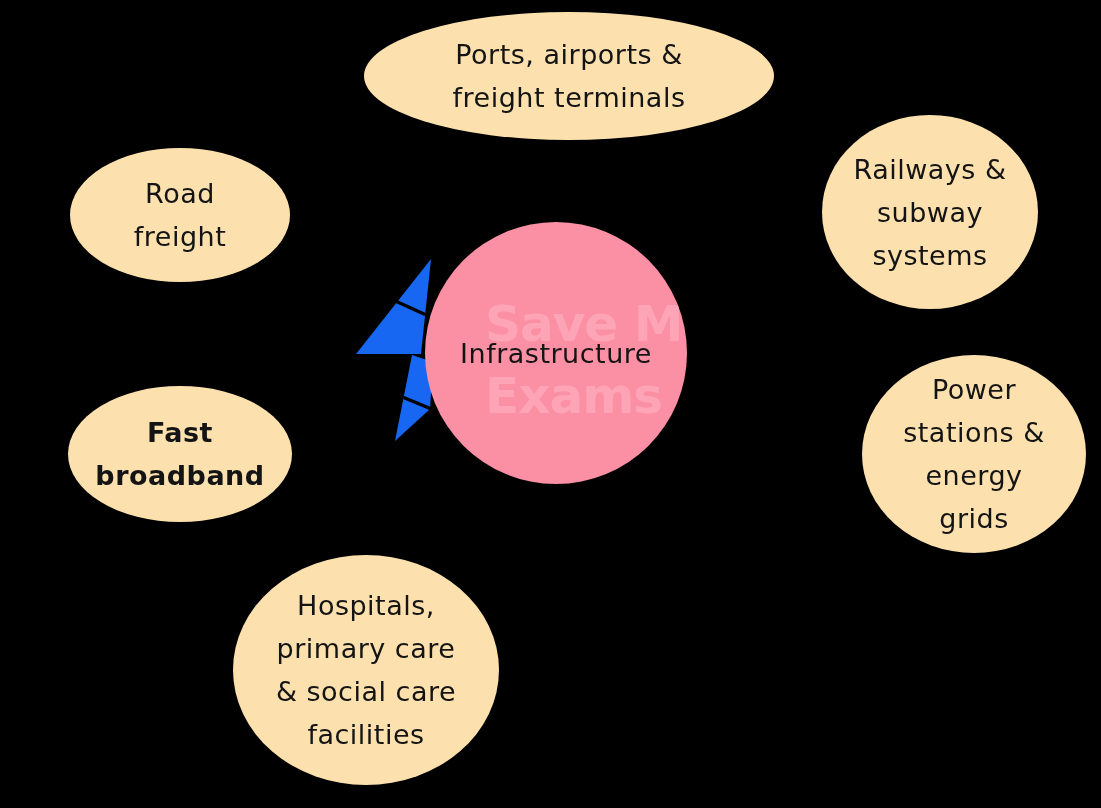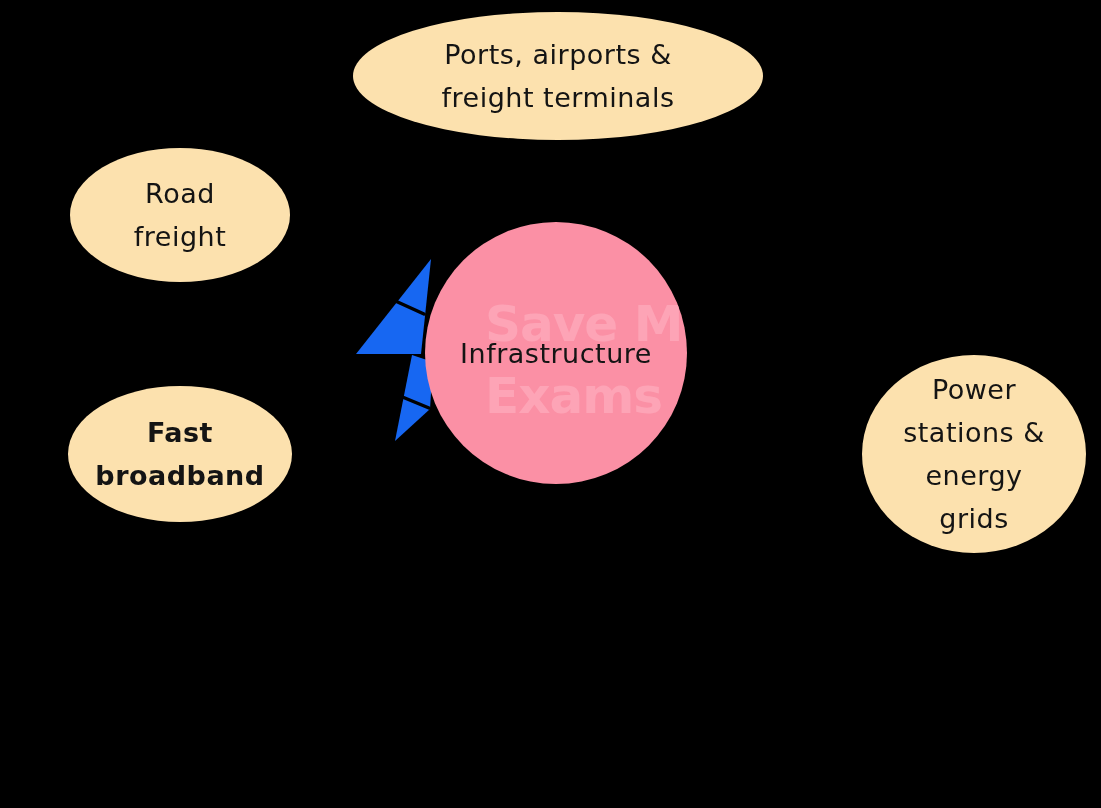--- a/index.html
+++ b/index.html
@@ -21,21 +21,21 @@
   }
   
   .node{
     position:absolute;background:var(--node-fill);border-radius:50%;
     display:flex;align-items:center;justify-content:center;text-align:center;
   }
   .node-label{
     white-space:pre-line;color:var(--ink);
     font-size:27px;line-height:43px;letter-spacing:0.5px;
   }
-  .pos-ports     {left:353px; top:12px;  width:410px; height:128px;}
+  .pos-ports     {left:364px; top:12px;  width:410px; height:128px;}
   .pos-road      {left:70px;  top:148px; width:220px; height:134px;}
   .pos-railways  {left:822px; top:115px; width:216px; height:194px;}
   .pos-broadband {left:68px;  top:386px; width:224px; height:136px;font-weight:bold;}
   .pos-power     {left:862px; top:355px; width:224px; height:198px;}
   .pos-hospitals {left:233px; top:555px; width:266px; height:230px;}
   .pos-schools   {left:617px; top:558px; width:270px; height:182px;}
   
   .center-node{
     position:absolute;left:425px;top:222px;width:262px;height:262px;
     background:var(--center-fill);border-radius:50%;overflow:hidden;
@@ -76,28 +76,39 @@
   <div class="node pos-ports">
     <span class="node-label">Ports, airports &amp;
 freight terminals</span>
   </div>
 
   <div class="node pos-road">
     <span class="node-label">Road
 freight</span>
   </div>
 
+  <div class="node pos-railways">
+    <span class="node-label">Railways &amp;
+subway
+systems</span>
+  </div>
 
   <div class="node pos-broadband">
     <span class="node-label">Fast
 broadband</span>
   </div>
 
   <div class="node pos-power">
     <span class="node-label">Power
 stations &amp;
 energy
 grids</span>
   </div>
 
+  <div class="node pos-hospitals">
+    <span class="node-label">Hospitals,
+primary care
+&amp; social care
+facilities</span>
+  </div>
 
 
 </div>
 
 </body></html>

